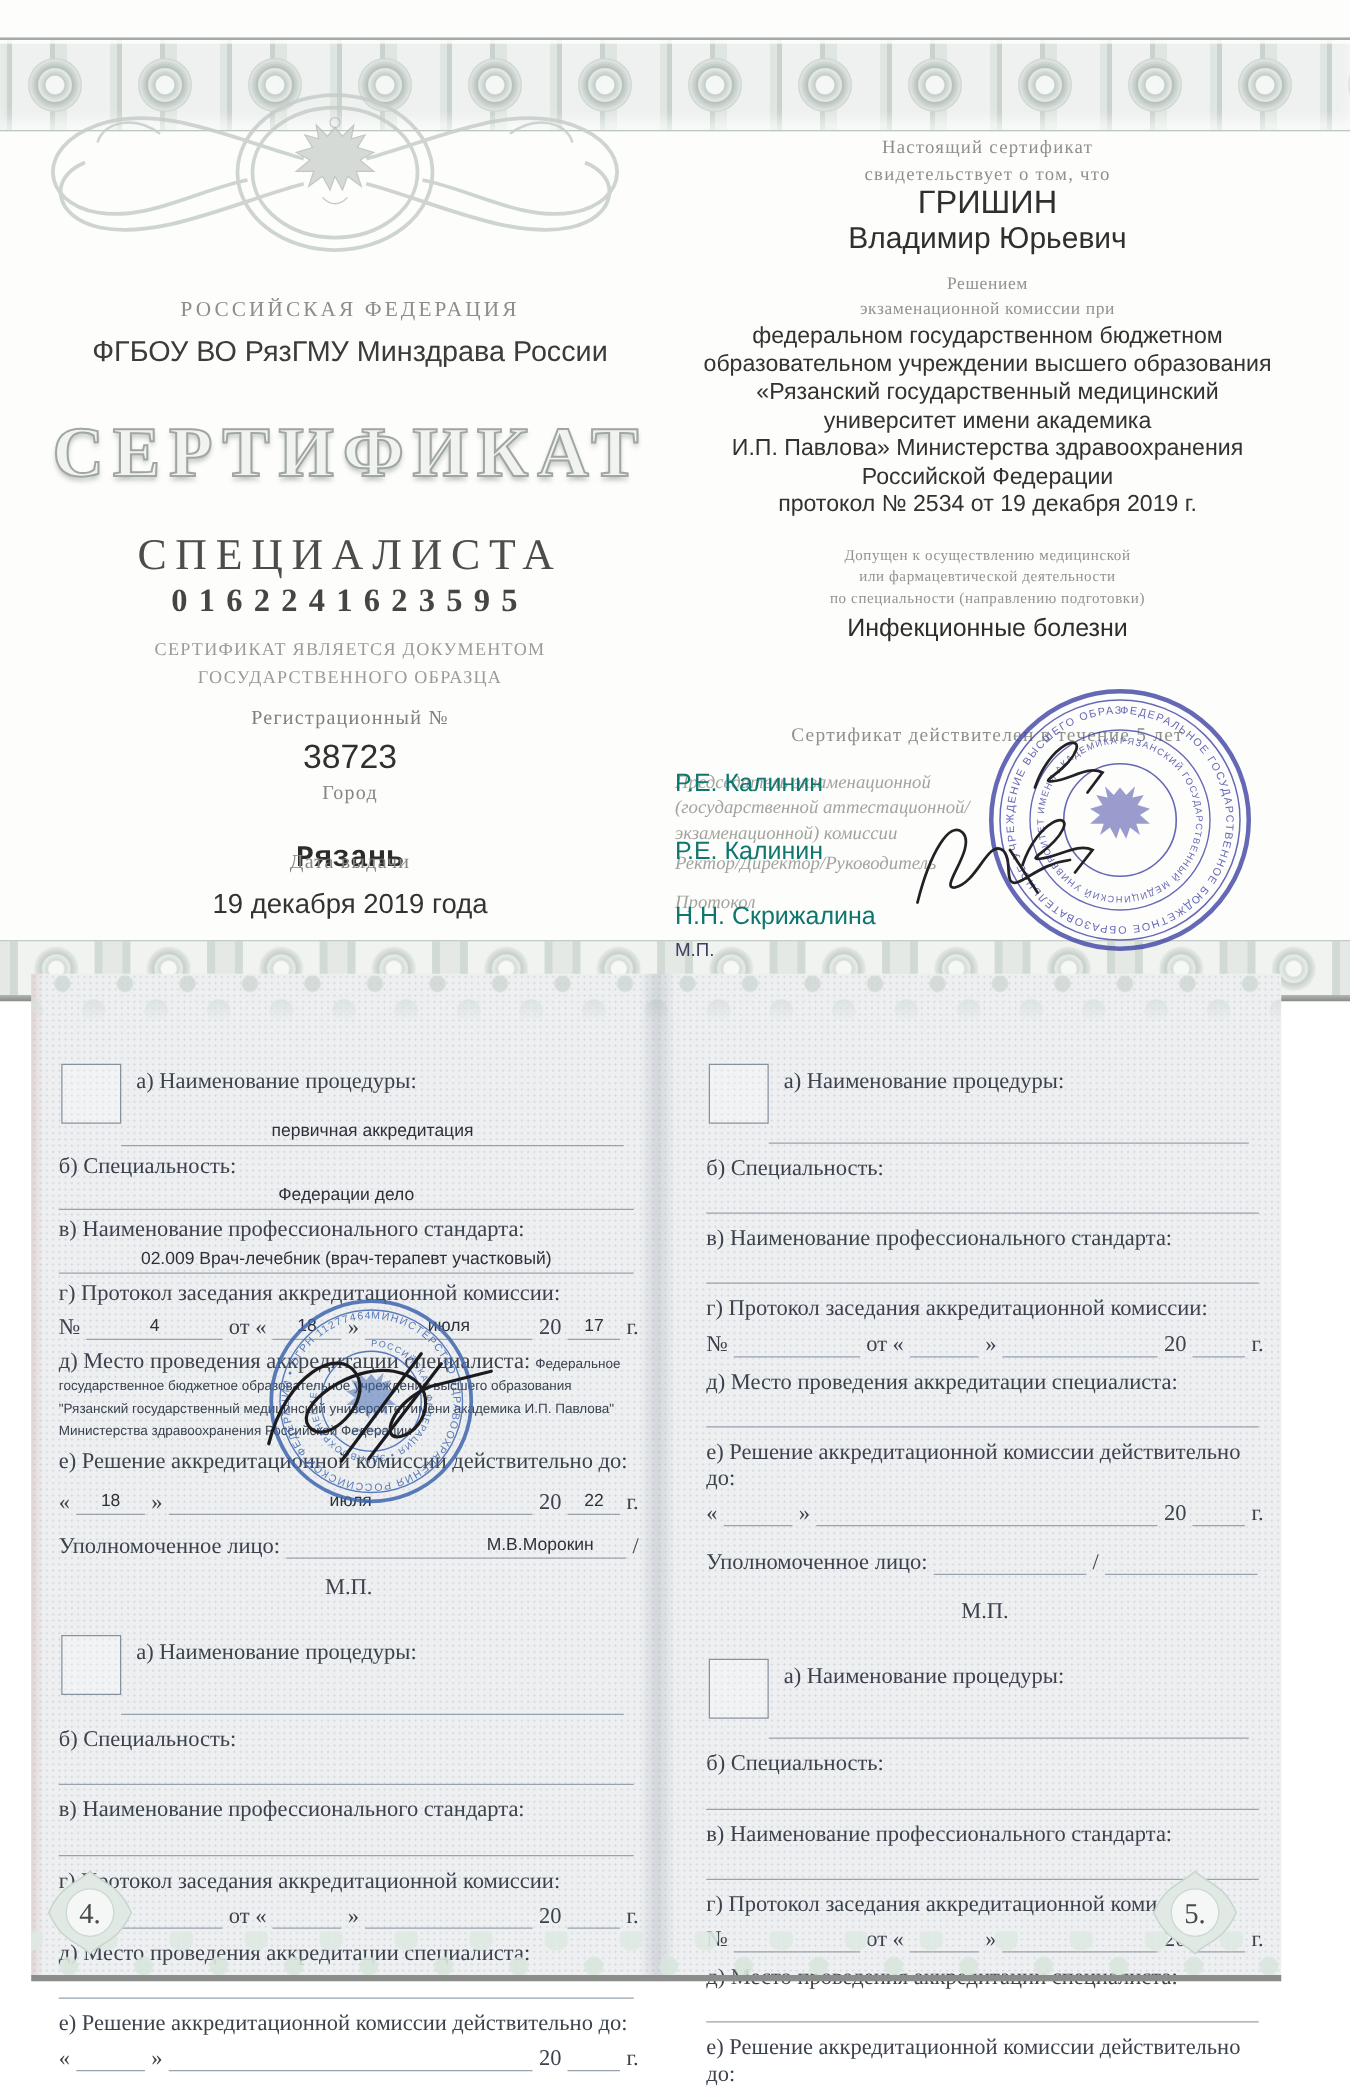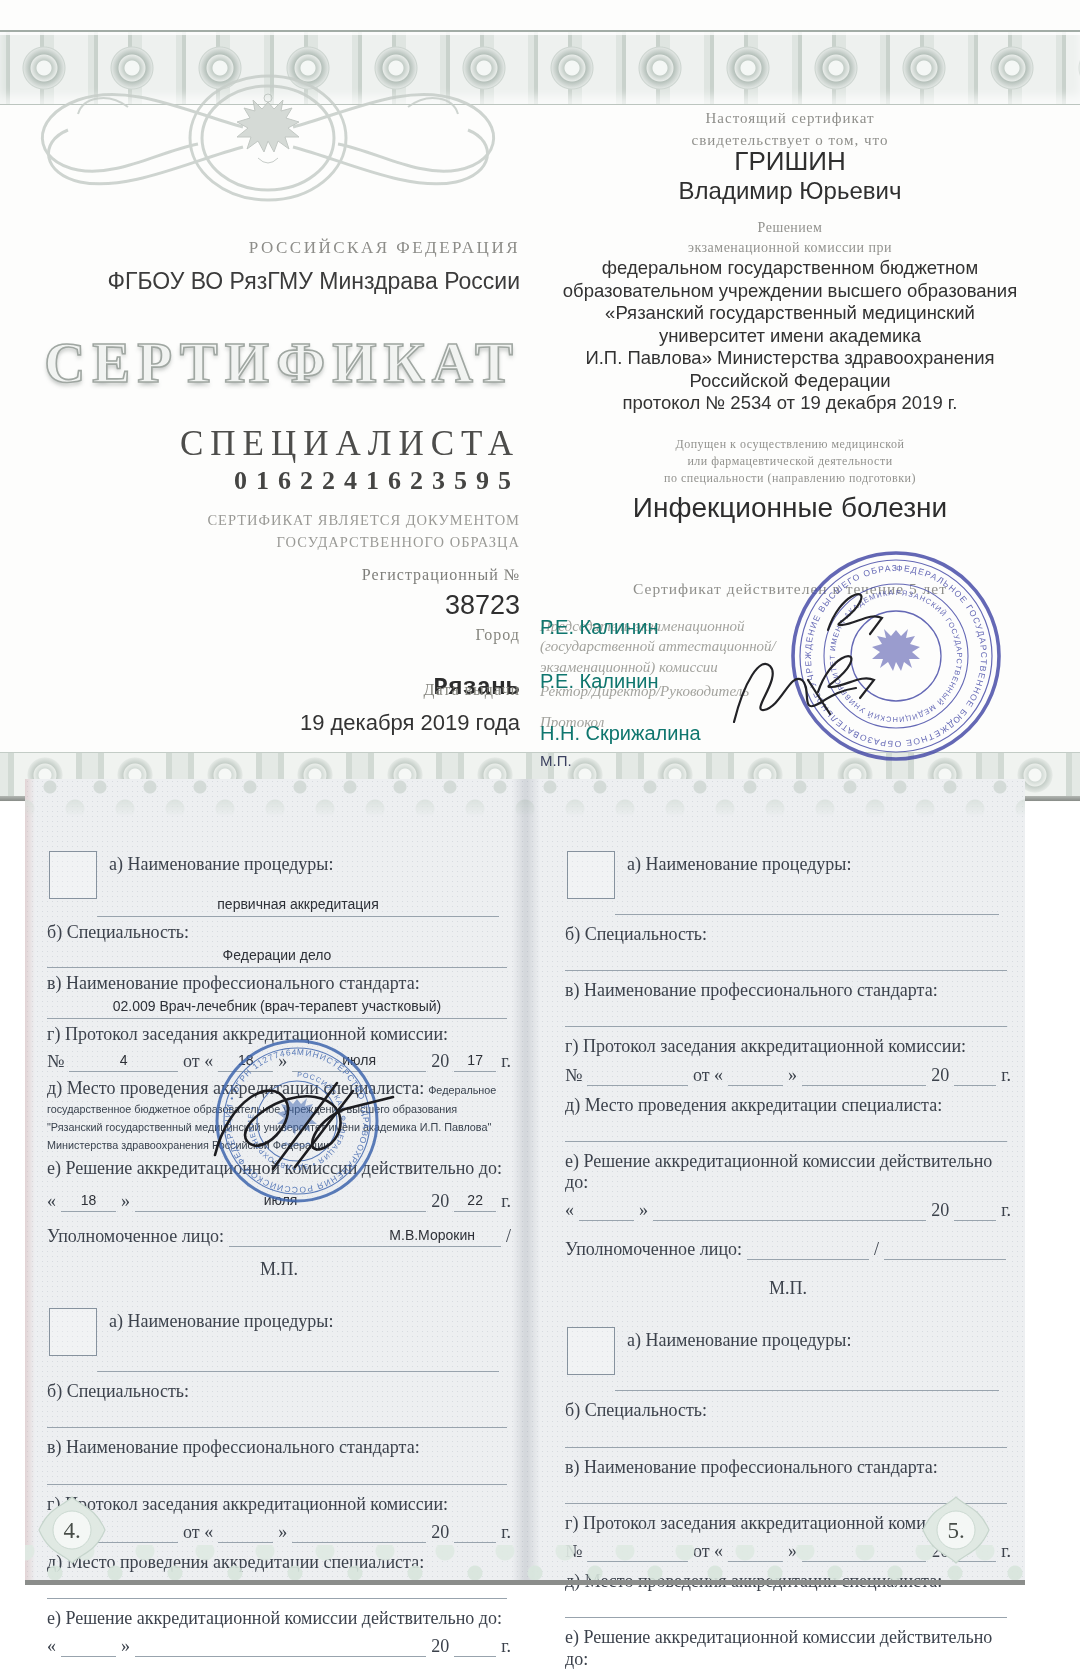--- a/index.html
+++ b/index.html
@@ -22,21 +22,21 @@
     background-color:#e9ede9;
     background-image:
       radial-gradient(circle at 45px 22px,#f6f8f6 6px,#d3dbd6 7px,#e9ede9 11px,#c6cfc9 12px,#e2e7e3 17px,rgba(0,0,0,0) 18px),
       repeating-linear-gradient(90deg,#e4e9e5 0 8px,#d2dad4 8px 14px,#f0f3f0 14px 76px,#d2dad4 76px 82px,#e4e9e5 82px 90px);
     background-size:90px 44px,90px 44px;
     border-top:1px solid #c3ccc6;}
   .edge1{position:absolute;top:796px;left:0;width:1080px;height:5px;
     background:linear-gradient(#b3b7b3,#878b87);}
 
   .col-l{position:absolute;left:40px;top:0;width:480px;height:760px;}
-  .col-l>div{position:absolute;left:0;width:100%;text-align:right;}
+  .col-l>div{position:absolute;left:0;width:100%;text-align:center;}
   .t-country{top:238px;font-size:17px;letter-spacing:2.5px;color:#8d8d89;}
   .t-issuer{top:268px;font-family:"Liberation Sans",sans-serif;font-size:23px;color:#3b3b3b;}
   .t-title{top:330px;font-size:57px;font-weight:bold;letter-spacing:7px;color:#f1f3f1;
     -webkit-text-stroke:1.6px #a0a7a2;text-shadow:0 3px 4px rgba(110,120,115,.45),0 0 1px #b6bcb8;}
   .t-subtitle{top:424px;font-size:35px;letter-spacing:7px;color:#4d4d4b;}
   .t-number{top:466px;font-size:26px;font-weight:bold;letter-spacing:9px;color:#454543;}
   .t-note{top:510px;font-size:14.5px;line-height:1.5;letter-spacing:1px;color:#9a9a96;}
   .t-reglbl{top:566px;font-size:16px;letter-spacing:1px;color:#7e7e7a;}
   .t-regno{top:590px;font-family:"Liberation Sans",sans-serif;font-size:27px;color:#303030;}
   .t-citylbl{top:626px;font-size:16px;letter-spacing:1px;color:#86867f;}
@@ -45,21 +45,21 @@
   .t-date{top:710px;font-family:"Liberation Sans",sans-serif;font-size:22px;color:#333;}
 
   .col-r{position:absolute;left:540px;top:0;width:500px;height:790px;}
   .col-r>div{position:absolute;left:0;width:100%;text-align:center;}
   .t-intro{top:108px;font-size:15px;line-height:1.45;letter-spacing:1px;color:#8f8f8b;}
   .t-surname{top:146px;font-family:"Liberation Sans",sans-serif;font-size:26px;color:#2f2f2f;}
   .t-given{top:177px;font-family:"Liberation Sans",sans-serif;font-size:24px;color:#2f2f2f;}
   .t-decision{top:218px;font-size:14px;line-height:1.45;letter-spacing:.5px;color:#92928e;}
   .t-inst{top:257px;font-family:"Liberation Sans",sans-serif;font-size:18.5px;line-height:1.22;color:#323232;}
   .t-admit{top:436px;font-size:12px;line-height:1.42;letter-spacing:.5px;color:#92928e;}
-  .t-spec{top:492px;font-family:"Liberation Sans",sans-serif;font-size:28px;color:#2d2d2d;}
+  .t-spec{top:492px;font-family:"Liberation Sans",sans-serif;font-size:20px;color:#2d2d2d;}
   .t-valid{top:580px;font-size:15.5px;letter-spacing:1px;color:#8f8f8b;}
   .sig-lbl{position:absolute;left:35px;width:300px;text-align:left!important;
     font-style:italic;font-size:15px;line-height:1.35;color:#a3a39e;}
   .sl1{top:616px;} .sl2{top:681px;} .sl3{top:712px;}
   .sig-name{position:absolute;text-align:left!important;font-family:"Liberation Sans",sans-serif;
     font-size:20px;color:#0f766e;width:220px!important;z-index:6;}
   .sn1{left:388px;top:616px;} .sn2{left:388px;top:670px;} .sn3{left:330px;top:722px;}
   .sn-mp{left:342px;top:752px;width:120px!important;font-size:15px;color:#3c4160;z-index:6;}
   .stamp1{position:absolute;left:788px;top:548px;opacity:.8;z-index:4;}
   .cert-sigs{position:absolute;left:690px;top:572px;z-index:7;}

